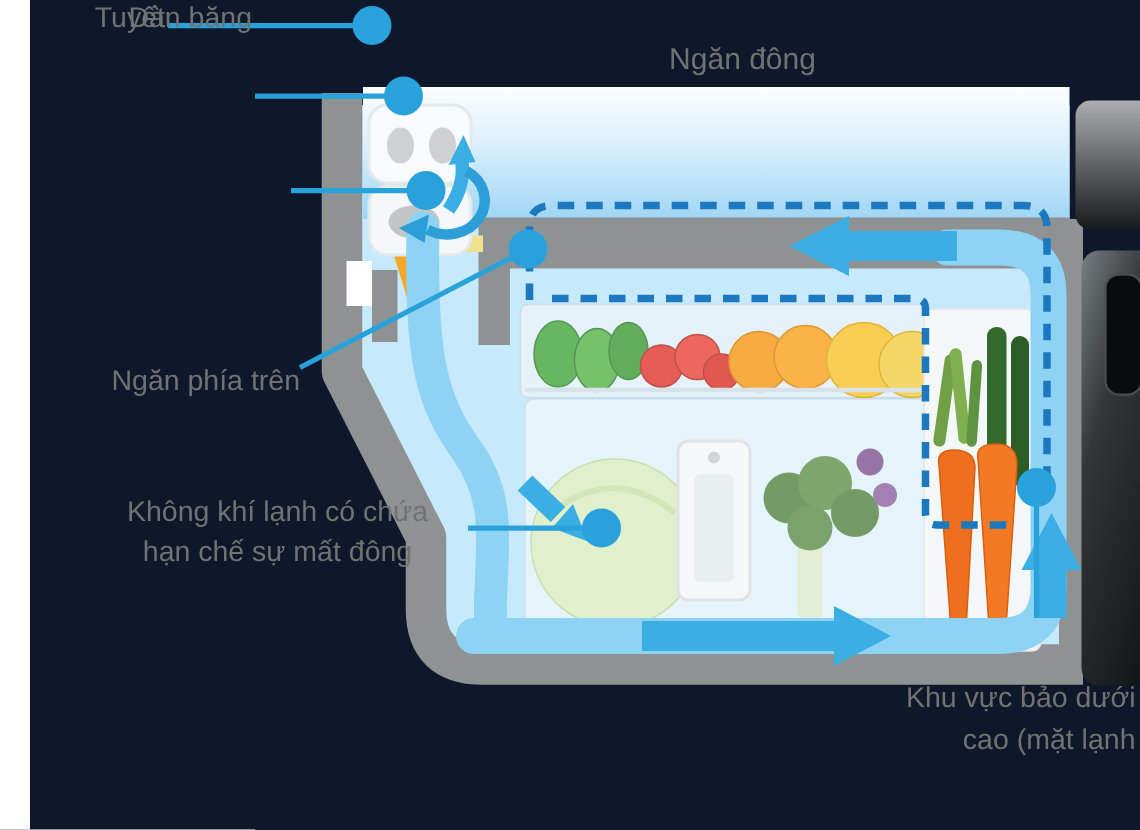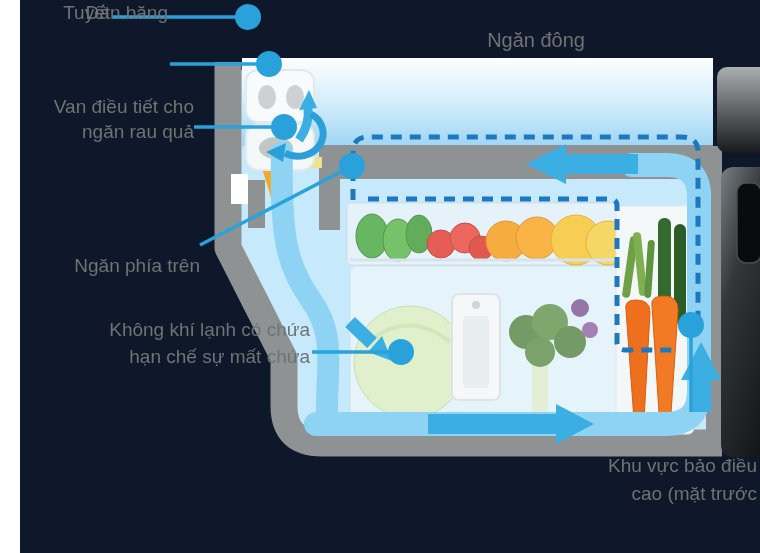--- a/index.html
+++ b/index.html
@@ -2,21 +2,21 @@
 <html><head>
 <meta charset="utf-8">
 <style>
   html,body{margin:0;padding:0;background:#fff;}
   #stage{position:relative;width:760px;height:553px;background:#0f172a;overflow:hidden;
          font-family:"Liberation Sans",sans-serif;margin-left:20px;}
   #diagram{position:absolute;left:0;top:0;}
   .lbl{position:absolute;color:#6F7372;font-size:19px;line-height:25px;}
   .lbl .ln{display:block;}
   .r{text-align:right;}
-  .c{text-align:right;}
+  .c{text-align:center;}
 </style>
 </head>
 <body>
 
 <div id="stage">
 
 <svg id="diagram" width="760" height="553" viewBox="0 0 760 553">
   <defs>
     <linearGradient id="freezerGrad" x1="0" y1="0" x2="0" y2="1">
       <stop offset="0" stop-color="#FDFEFF"></stop>
@@ -161,33 +161,29 @@
     <circle cx="332" cy="166" r="13"></circle>
     <circle cx="381" cy="352" r="13"></circle>
     <circle cx="671" cy="325" r="13"></circle>
   </g>
 </svg>
 
 <div class="lbl r" style="left:0;top:4;width:90px">Tuyết</div>
 
 <div class="lbl r" style="left:0;top:51;width:148px">Dàn băng</div>
 
-<div class="lbl c" style="left:2px;top:94px;width:172px">
-  <span class="ln">Van điều tiết cho</span>
-  <span class="ln">ngăn rau quả</span>
-</div>
 
 <div class="lbl c" style="left:385px;top:28px;width:180px;font-size:20px">Ngăn đông</div>
 
-<div class="lbl r" style="left:30px;top:253px;width:150px">Ngăn phía trên</div>
+<div class="lbl r" style="left:30px;top:242px;width:150px">Ngăn phía trên</div>
 
-<div class="lbl c" style="left:40px;top:316px;width:250px;line-height:27px">
+<div class="lbl c" style="left:40px;top:328px;width:250px;line-height:27px">
   <span class="ln">Không khí lạnh có chứa</span>
-  <span class="ln">hạn chế sự mất chứa</span>
+  <span class="ln">hạn chế sự mất đông</span>
 </div>
 
 
 <div class="lbl r" style="left:535px;top:452px;width:202px;line-height:28px">
-  <span class="ln">Khu vực bảo điều</span>
-  <span class="ln">cao (mặt trước</span>
+  <span class="ln">Khu vực bảo dưới</span>
+  <span class="ln">cao (mặt lạnh</span>
 </div>
 
 </div>
 
 </body></html>

